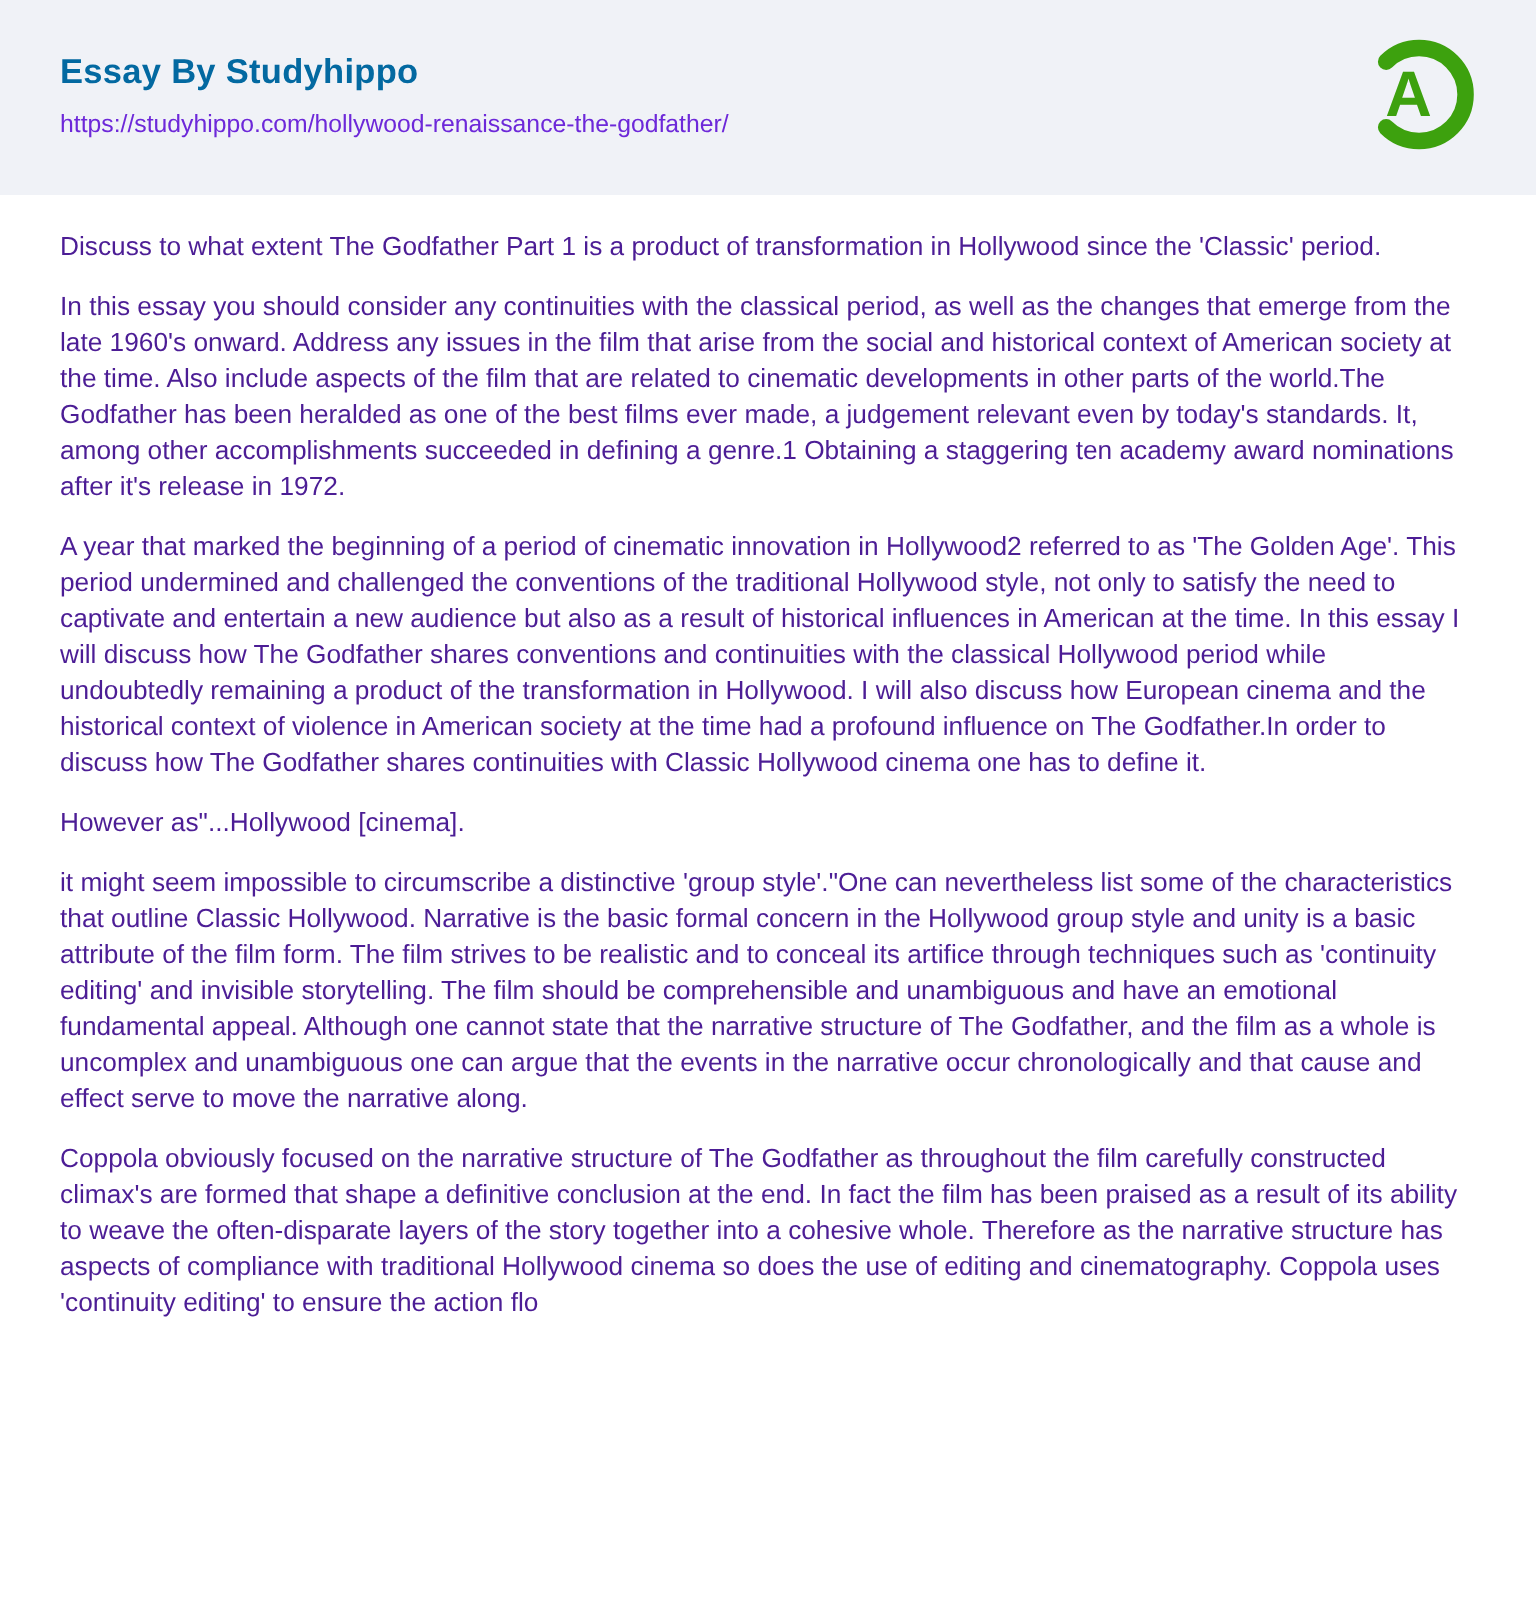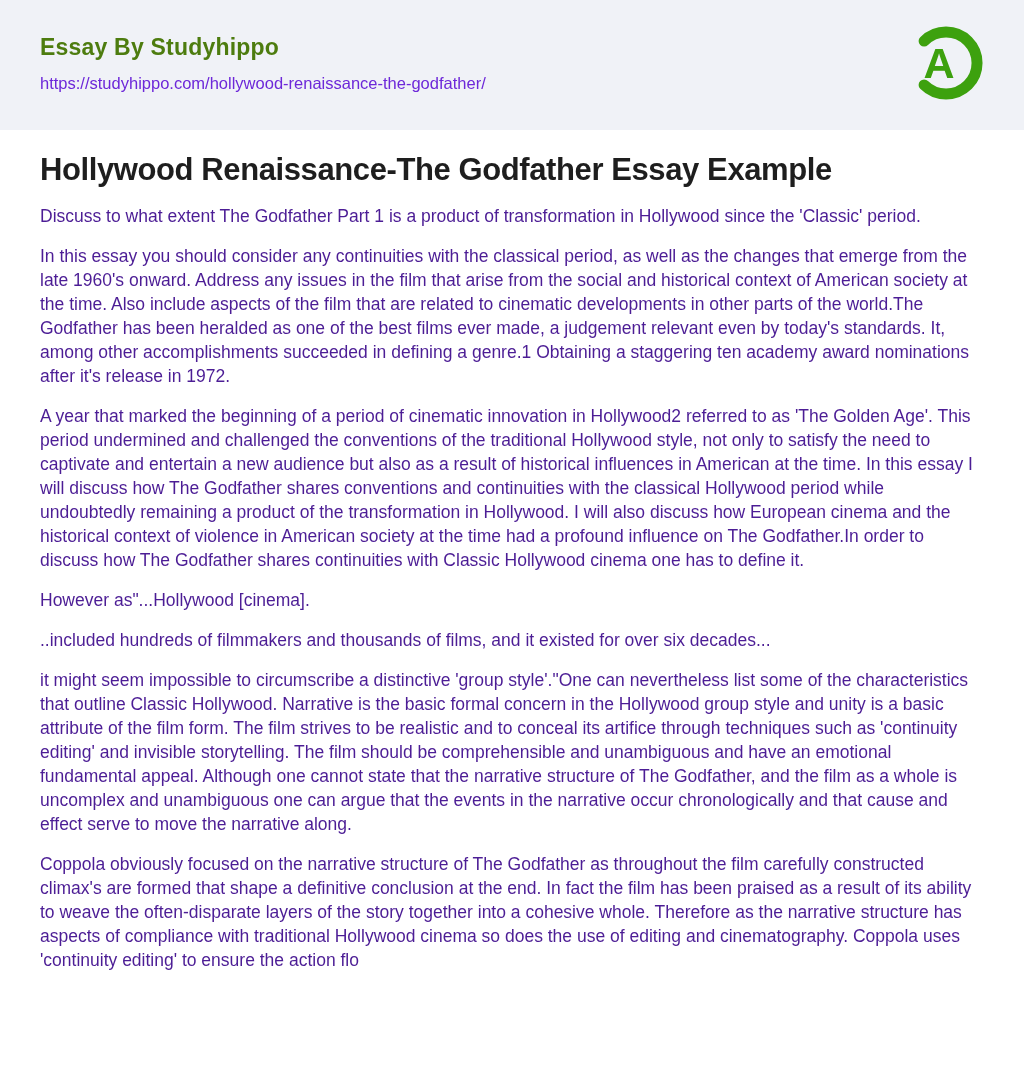--- a/index.html
+++ b/index.html
@@ -15,21 +15,21 @@
     overflow: hidden;
   }
   .header {
     position: relative;
     width: 100%;
     height: 130px;
     background: #f0f2f7;
     padding: 34px 40px 0 40px;
   }
   .brand {
-    color: #4d7c0f;
+    color: #0369a1;
     font-size: 23px;
     font-weight: 700;
     letter-spacing: 0.2px;
   }
   .url {
     display: inline-block;
     margin-top: 13px;
     color: #6d28d9;
     font-size: 16.5px;
     font-weight: 400;
@@ -74,30 +74,28 @@
 
     <div class="logo">
       <svg width="92" height="92" viewBox="0 0 92 92" aria-hidden="true">
         <path d="M 24.1 24.1 A 31 31 0 1 1 24.1 67.9" fill="none" stroke="#3da10e" stroke-width="11" stroke-linecap="round"></path>
         <text x="39" y="60.5" text-anchor="middle" font-family="Liberation Sans, DejaVu Sans, sans-serif" font-size="43" font-weight="600" fill="#3da10e">A</text>
       </svg>
     </div>
   </header>
 
   <main class="content">
-    <h1 class="title">Hollywood Renaissance-The Godfather Essay Example</h1>
 
     <p>Discuss to what extent The Godfather Part 1 is a product of transformation in Hollywood since the 'Classic' period.</p>
 
     <p>In this essay you should consider any continuities with the classical period, as well as the changes that emerge from the late 1960's onward. Address any issues in the film that arise from the social and historical context of American society at the time. Also include aspects of the film that are related to cinematic developments in other parts of the world.The Godfather has been heralded as one of the best films ever made, a judgement relevant even by today's standards. It, among other accomplishments succeeded in defining a genre.1 Obtaining a staggering ten academy award nominations after it's release in 1972.</p>
 
     <p>A year that marked the beginning of a period of cinematic innovation in Hollywood2 referred to as 'The Golden Age'. This period undermined and challenged the conventions of the traditional Hollywood style, not only to satisfy the need to captivate and entertain a new audience but also as a result of historical influences in American at the time. In this essay I will discuss how The Godfather shares conventions and continuities with the classical Hollywood period while undoubtedly remaining a product of the transformation in Hollywood. I will also discuss how European cinema and the historical context of violence in American society at the time had a profound influence on The Godfather.In order to discuss how The Godfather shares continuities with Classic Hollywood cinema one has to define it.</p>
 
     <p>However as"...Hollywood [cinema].</p>
 
-    <p>..included hundreds of filmmakers and thousands of films, and it existed for over six decades...</p>
 
     <p>it might seem impossible to circumscribe a distinctive 'group style'."One can nevertheless list some of the characteristics that outline Classic Hollywood. Narrative is the basic formal concern in the Hollywood group style and unity is a basic attribute of the film form. The film strives to be realistic and to conceal its artifice through techniques such as 'continuity editing' and invisible storytelling. The film should be comprehensible and unambiguous and have an emotional fundamental appeal. Although one cannot state that the narrative structure of The Godfather, and the film as a whole is uncomplex and unambiguous one can argue that the events in the narrative occur chronologically and that cause and effect serve to move the narrative along.</p>
 
     <p>Coppola obviously focused on the narrative structure of The Godfather as throughout the film carefully constructed climax's are formed that shape a definitive conclusion at the end. In fact the film has been praised as a result of its ability to weave the often-disparate layers of the story together into a cohesive whole. Therefore as the narrative structure has aspects of compliance with traditional Hollywood cinema so does the use of editing and cinematography. Coppola uses 'continuity editing' to ensure the action flo</p>
   </main>
 
 </div>
 
 </body></html>

